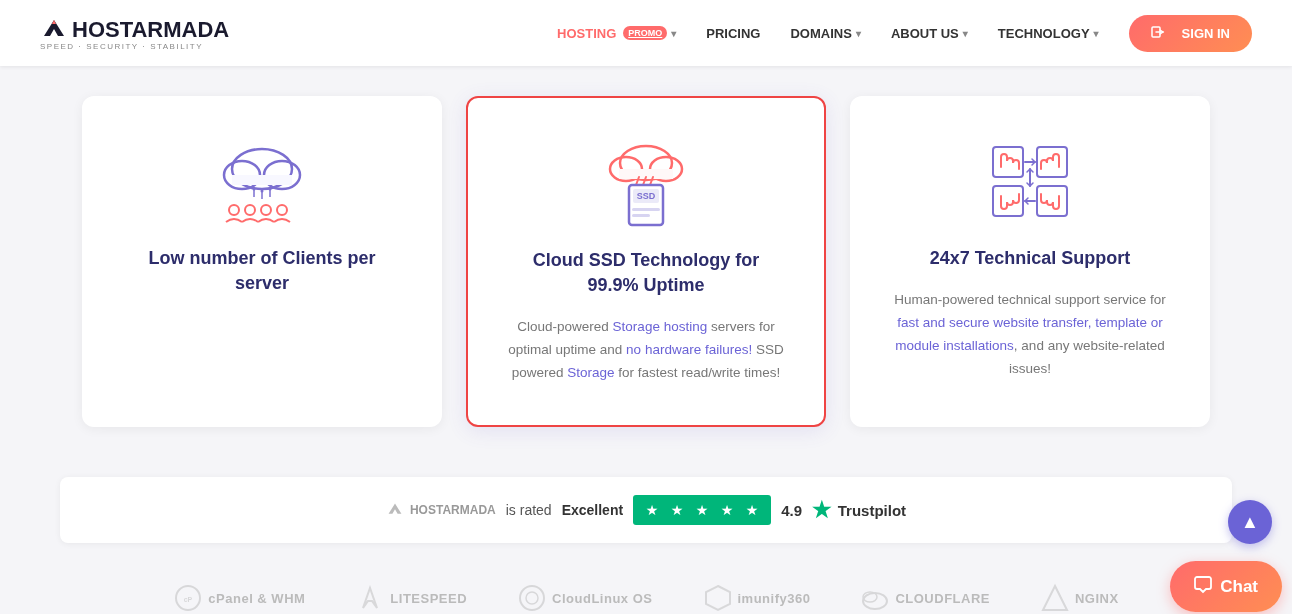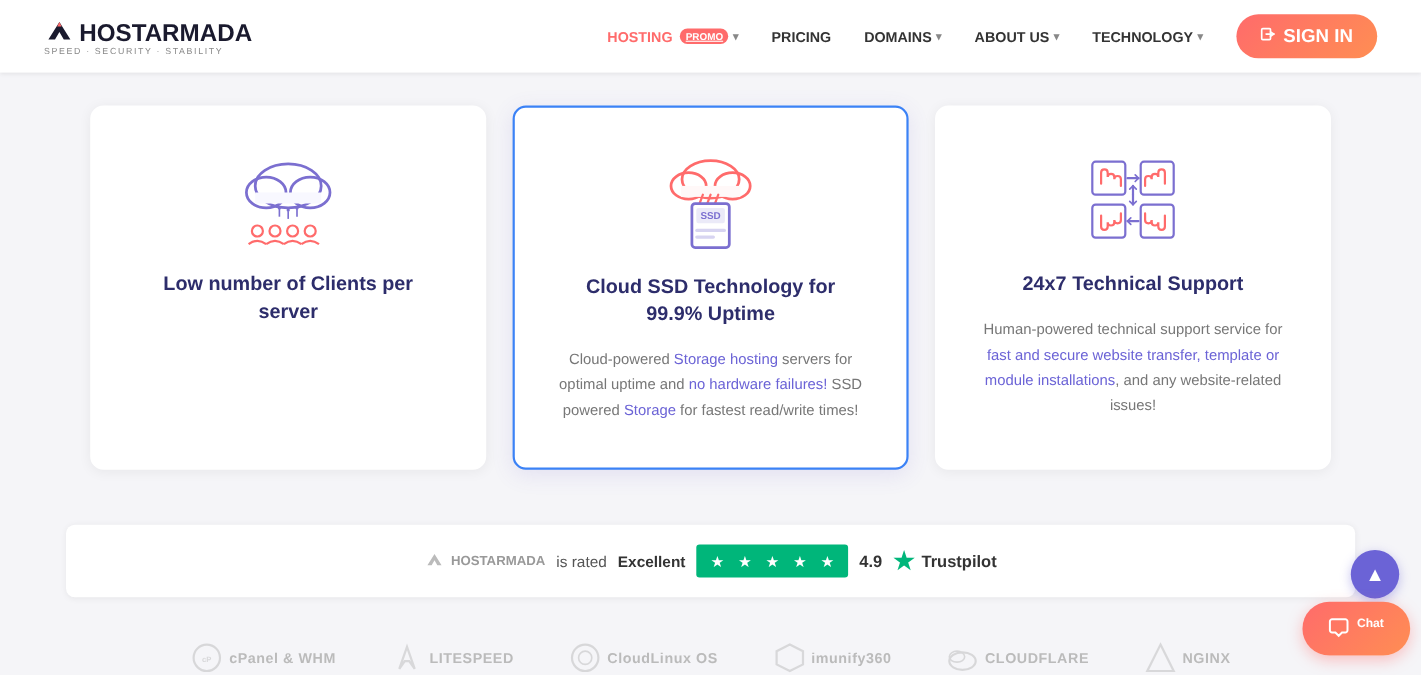--- a/index.html
+++ b/index.html
@@ -25,26 +25,26 @@
     .nav-link { font-size: 13px; font-weight: 600; color: #333; text-decoration: none; cursor: pointer; display: flex; align-items: center; gap: 4px; }
     .nav-link.hosting { color: #ff6b6b; }
     .promo-badge { background: #ff6b6b; color: #fff; font-size: 9px; font-weight: 700; padding: 2px 5px; border-radius: 10px; margin-left: 3px; text-decoration: underline; }
     .nav-link .arrow { font-size: 10px; color: #888; }
     .signin-btn {
       background: linear-gradient(135deg, #ff6b6b, #ff8e53);
       color: #fff;
       border: none;
       padding: 10px 22px;
       border-radius: 25px;
-      font-size: 17px;
+      font-size: 13px;
       font-weight: 700;
       cursor: pointer;
       display: flex;
       align-items: center;
-      gap: 7px;
+      gap: 17px;
     }
 
     
     main {
       padding: 30px 60px 40px;
     }
 
     
     .cards-row {
       display: flex;
@@ -54,21 +54,21 @@
     }
     .card {
       background: #fff;
       border-radius: 12px;
       padding: 40px 40px 40px;
       width: 360px;
       text-align: center;
       box-shadow: 0 2px 12px rgba(0,0,0,0.06);
     }
     .card.featured {
-      border: 2px solid #3b82f6;
+      border: 2px solid #ef4444;
       box-shadow: 0 4px 20px rgba(100,80,200,0.12);
     }
     .card-icon {
       height: 90px;
       display: flex;
       align-items: center;
       justify-content: center;
       margin-bottom: 20px;
     }
     .card-title {
@@ -140,30 +140,30 @@
       color: #fff;
       font-size: 18px;
       cursor: pointer;
       box-shadow: 0 3px 10px rgba(107,99,214,0.4);
       z-index: 100;
     }
 
     
     .chat-btn {
       position: fixed;
-      bottom: 18px;
+      bottom: 2px;
       right: 10px;
       background: linear-gradient(135deg, #ff6b6b, #ff8e53);
       color: #fff;
       padding: 14px 24px;
       border-radius: 30px;
-      font-size: 11px;
+      font-size: 17px;
       font-weight: 700;
       display: flex;
-      align-items: flex-start;
+      align-items: center;
       gap: 8px;
       cursor: pointer;
       box-shadow: 0 4px 14px rgba(255,107,107,0.4);
       z-index: 100;
     }
   </style>
 </head>
 <body>
 
 <header>

